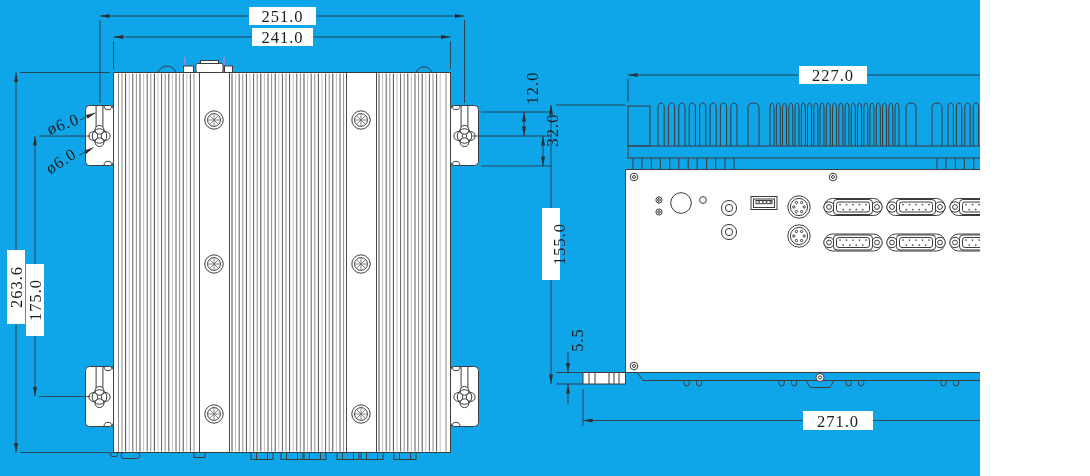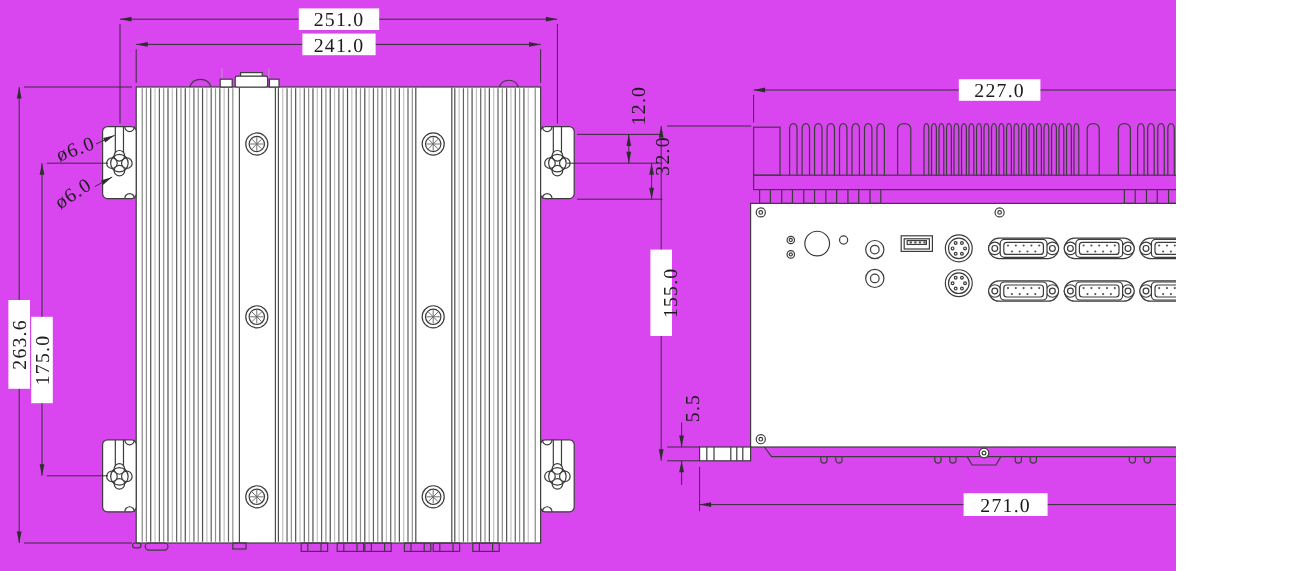--- a/index.html
+++ b/index.html
@@ -1,16 +1,16 @@
 <!DOCTYPE html>
 <html><head>
 <meta charset="utf-8">
 <style>
   html,body{margin:0;padding:0;background:#fff;}
-  .stage{position:relative;width:980px;height:476px;background:#d946ef;overflow:hidden;}
+  .stage{position:relative;width:980px;height:476px;background:#0ea5e9;overflow:hidden;}
   svg{position:absolute;left:0;top:0;}
   .o{fill:none;stroke:#3c3c3c;stroke-width:1;}
   .ow{fill:#fff;stroke:#3c3c3c;stroke-width:1;}
   .thin{stroke:#6a6a6a;stroke-width:0.8;fill:none;}
   .dim,.ext{stroke:#2e2e2e;stroke-width:0.8;fill:none;}
   .wo{fill:#fff;stroke:none;}
   .dot{fill:#555;stroke:none;}
   .accent{stroke:#c87fd0;stroke-width:1.2;}
   .dimtxt{font:16.5px "Liberation Serif", serif;fill:#1c1c1c;text-anchor:middle;
           dominant-baseline:central;letter-spacing:1px;}

